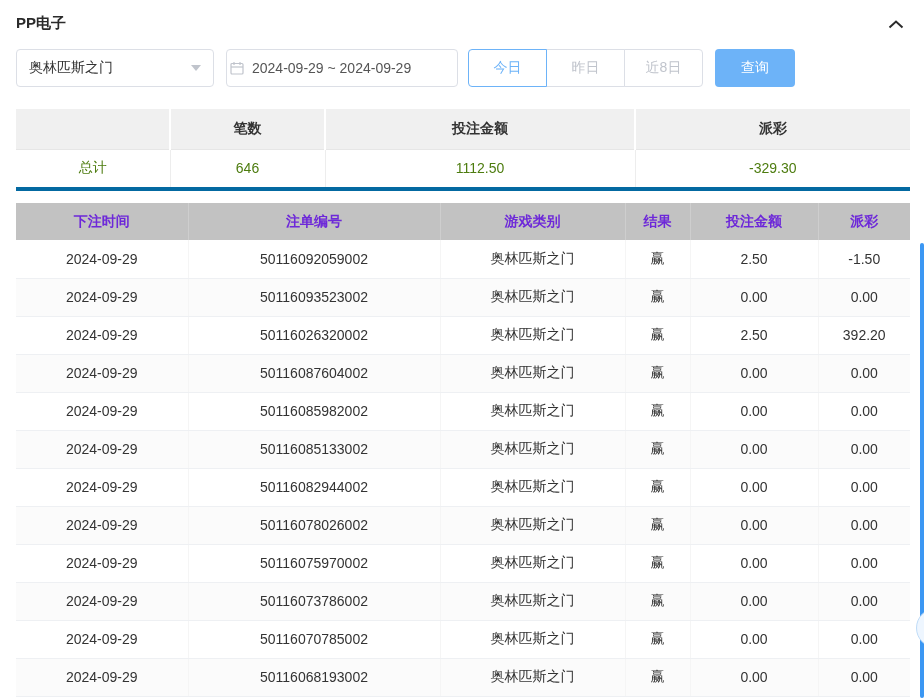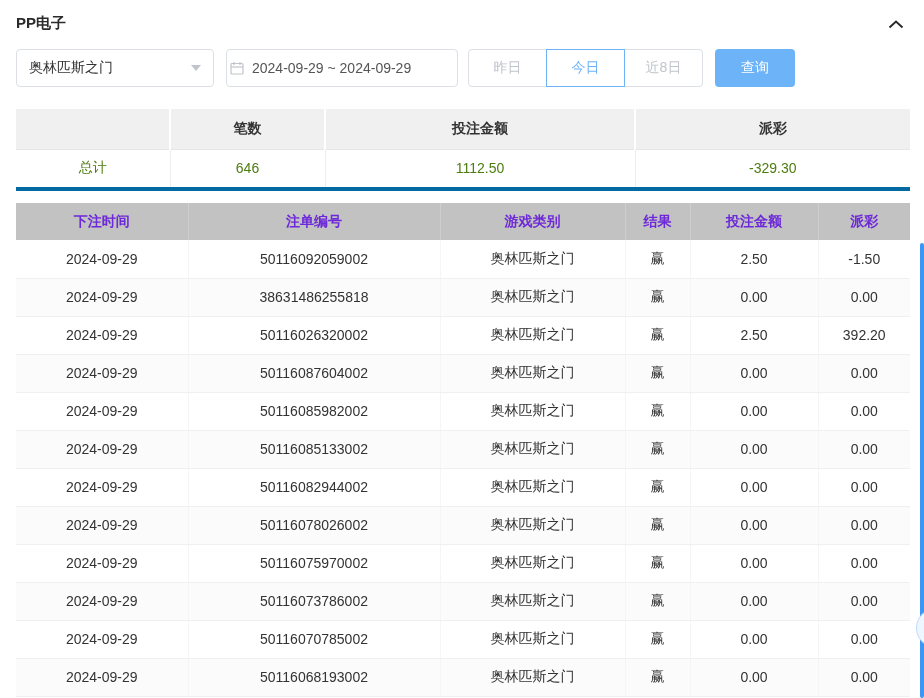--- a/index.html
+++ b/index.html
@@ -128,22 +128,22 @@
           <rect x="1" y="2.5" width="12" height="10.5" rx="1" fill="none" stroke="#c0c4cc" stroke-width="1.2"></rect>
           <line x1="1" y1="6" x2="13" y2="6" stroke="#c0c4cc" stroke-width="1.2"></line>
           <line x1="4" y1="1" x2="4" y2="4" stroke="#c0c4cc" stroke-width="1.2"></line>
           <line x1="10" y1="1" x2="10" y2="4" stroke="#c0c4cc" stroke-width="1.2"></line>
         </svg>
       </span>
       <span>2024-09-29 ~ 2024-09-29</span>
     </div>
 
     <div class="btn-group">
+      <button class="qbtn active">今日</button>
       <button class="qbtn">昨日</button>
-      <button class="qbtn active">今日</button>
       <button class="qbtn">近8日</button>
     </div>
 
     <button class="search-btn">查询</button>
   </div>
 
   <table class="summary-table">
     <colgroup>
       <col style="width:154px">
         <col style="width:155px">
@@ -189,21 +189,21 @@
         <tr>
           <td>2024-09-29</td>
           <td>50116092059002</td>
           <td>奥林匹斯之门</td>
           <td>赢</td>
           <td>2.50</td>
           <td class="neg">-1.50</td>
         </tr>
         <tr>
           <td>2024-09-29</td>
-          <td>38631486255818</td>
+          <td>50116093523002</td>
           <td>奥林匹斯之门</td>
           <td>赢</td>
           <td>0.00</td>
           <td>0.00</td>
         </tr>
         <tr>
           <td>2024-09-29</td>
           <td>50116026320002</td>
           <td>奥林匹斯之门</td>
           <td>赢</td>

